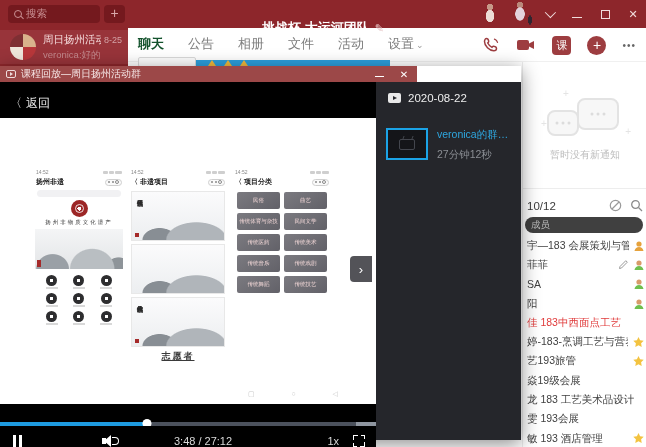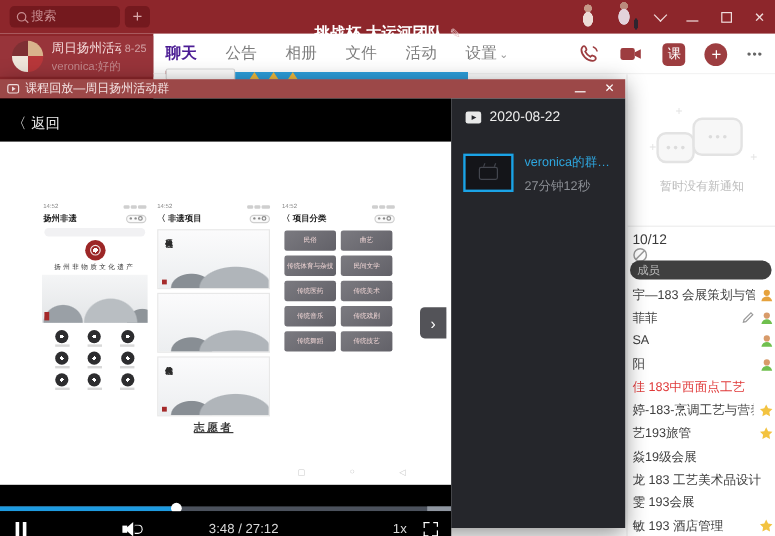--- a/index.html
+++ b/index.html
@@ -38,21 +38,21 @@
   .sess-main { flex:1; overflow:hidden; }
   .sess-top { display:flex; align-items:baseline; gap:3px; }
   .sess-name { font-size:10.5px; color:#f5dcdc; white-space:nowrap; overflow:hidden; max-width:60px; }
   .sess-time { font-size:9px; color:#d3a2a5; flex:none; }
   .sess-prev { font-size:9.5px; color:#c2888c; white-space:nowrap; overflow:hidden; margin-top:2px; }
 
   
   .toolbar { position:absolute; left:128px; top:28px; width:518px; height:34px; background:#fff; z-index:1; border-bottom:1px solid #f0f0f0; }
   .tabs { position:absolute; left:10px; top:0; height:34px; display:flex; align-items:center; gap:24px; }
   .tab { font-size:13px; color:#7d7d7d; height:34px; line-height:32px; }
-  .tab.active { color:#4c1d95; font-weight:bold; border-bottom:3px solid #a73338; }
+  .tab.active { color:#14532d; font-weight:bold; border-bottom:3px solid #a73338; }
   .tab .caret { font-size:9px; color:#9a9a9a; margin-left:2px; }
   .toolicons { position:absolute; right:10px; top:0; height:34px; display:flex; align-items:center; gap:16px; }
   .ticon { display:flex; align-items:center; justify-content:center; }
   .kebadge { width:19px; height:19px; background:#9d3d40; border-radius:4px; color:#fff; font-size:11px; text-align:center; line-height:19px; }
   .pluscirc { width:19px; height:19px; background:#9d3d40; border-radius:50%; color:#fff; font-size:14px; text-align:center; line-height:18px; }
   .moredots { color:#666; font-size:10px; letter-spacing:1px; }
 
   
   .chat-sliver { position:absolute; left:128px; top:62px; width:394px; height:385px; background:#fff; z-index:1; }
   .sliver-card { position:absolute; left:10px; top:-5px; width:58px; height:10px; background:#fdfdfd; border:1px solid #d9d9d9; border-radius:2px; }
@@ -63,34 +63,34 @@
   .rpanel { position:absolute; left:522px; top:62px; width:124px; height:385px; background:#fff; border-left:1px solid #ededed; z-index:1; }
   .bubbles { position:absolute; left:24px; top:34px; width:80px; height:50px; }
   .bub { position:absolute; border:2px solid #e3e3e3; background:#f7f7f7; border-radius:8px; }
   .bub.small { left:0; top:14px; width:32px; height:26px; }
   .bub.big { left:30px; top:2px; width:42px; height:32px; }
   .bub .dots { position:absolute; left:50%; top:50%; transform:translate(-50%,-50%); display:flex; gap:3px; }
   .bub .dots i { width:3px; height:3px; background:#dcdcdc; border-radius:50%; }
   .bubbles .spark { position:absolute; color:#e4e4e4; font-size:10px; }
   .notice { position:absolute; left:0; top:86px; width:124px; text-align:center; font-size:10px; color:#bcbcbc; }
   .rdivider { position:absolute; left:0; top:126px; width:124px; border-top:1px solid #ededed; }
-  .countrow { position:absolute; left:4px; top:132px; width:116px; height:18px; display:flex; align-items:flex-start;flex-direction:column; }
+  .countrow { position:absolute; left:4px; top:132px; width:116px; height:18px; display:flex; align-items:flex-end; }
   .countrow .cnt { font-size:11.5px; color:#3b3b3b; }
   .countrow .spacer { flex:1; }
   .membersearch { position:absolute; left:2px; top:155px; width:118px; height:16px; background:#404040; border-radius:8px; display:flex; align-items:center; padding:0 6px; }
   .membersearch span { font-size:9.5px; color:#bdbdbd; }
   .mrows { position:absolute; left:4px; top:174px; width:118px; }
   .mrow { height:19.3px; display:flex; align-items:center; gap:4px; }
   .mname { flex:1; font-size:10.5px; color:#404040; white-space:nowrap; overflow:hidden; }
   .mname.red { color:#e03a3a; }
   .micon { flex:none; display:flex; }
 
   
   .popup { position:absolute; left:0; top:66px; width:521px; height:374px; z-index:5; box-shadow:0 4px 18px rgba(0,0,0,.45); }
-  .ptitle { position:absolute; left:0; top:0; width:521px; height:16px; background:#9c4848; display:flex; align-items:center; padding:0 6px; gap:5px; }
+  .ptitle { position:absolute; left:0; top:0; width:417px; height:16px; background:#9c4848; display:flex; align-items:center; padding:0 6px; gap:5px; }
   .ptv-icon { width:10px; height:8px; border:1.2px solid #eedcdc; border-radius:2px; position:relative; flex:none; }
   .ptv-icon::after { content:""; position:absolute; left:2.5px; top:1px; border-left:3.5px solid #eedcdc; border-top:2px solid transparent; border-bottom:2px solid transparent; }
   .ptitle .txt { font-size:10px; color:#f4e4e4; flex:1; white-space:nowrap; overflow:hidden; }
   .pctrl { color:#fff; font-size:10px; width:14px; text-align:center; }
   .pmin { width:9px; border-top:1.4px solid #fff; height:0; margin:5px 8px 0 0; }
 
   
   .varea { position:absolute; left:0; top:16px; width:376px; height:358px; background:#000; }
   .backrow { position:absolute; left:10px; top:13px; color:#ececec; font-size:12px; display:flex; gap:4px; align-items:center; }
   .backrow .bk { font-size:12px; }

